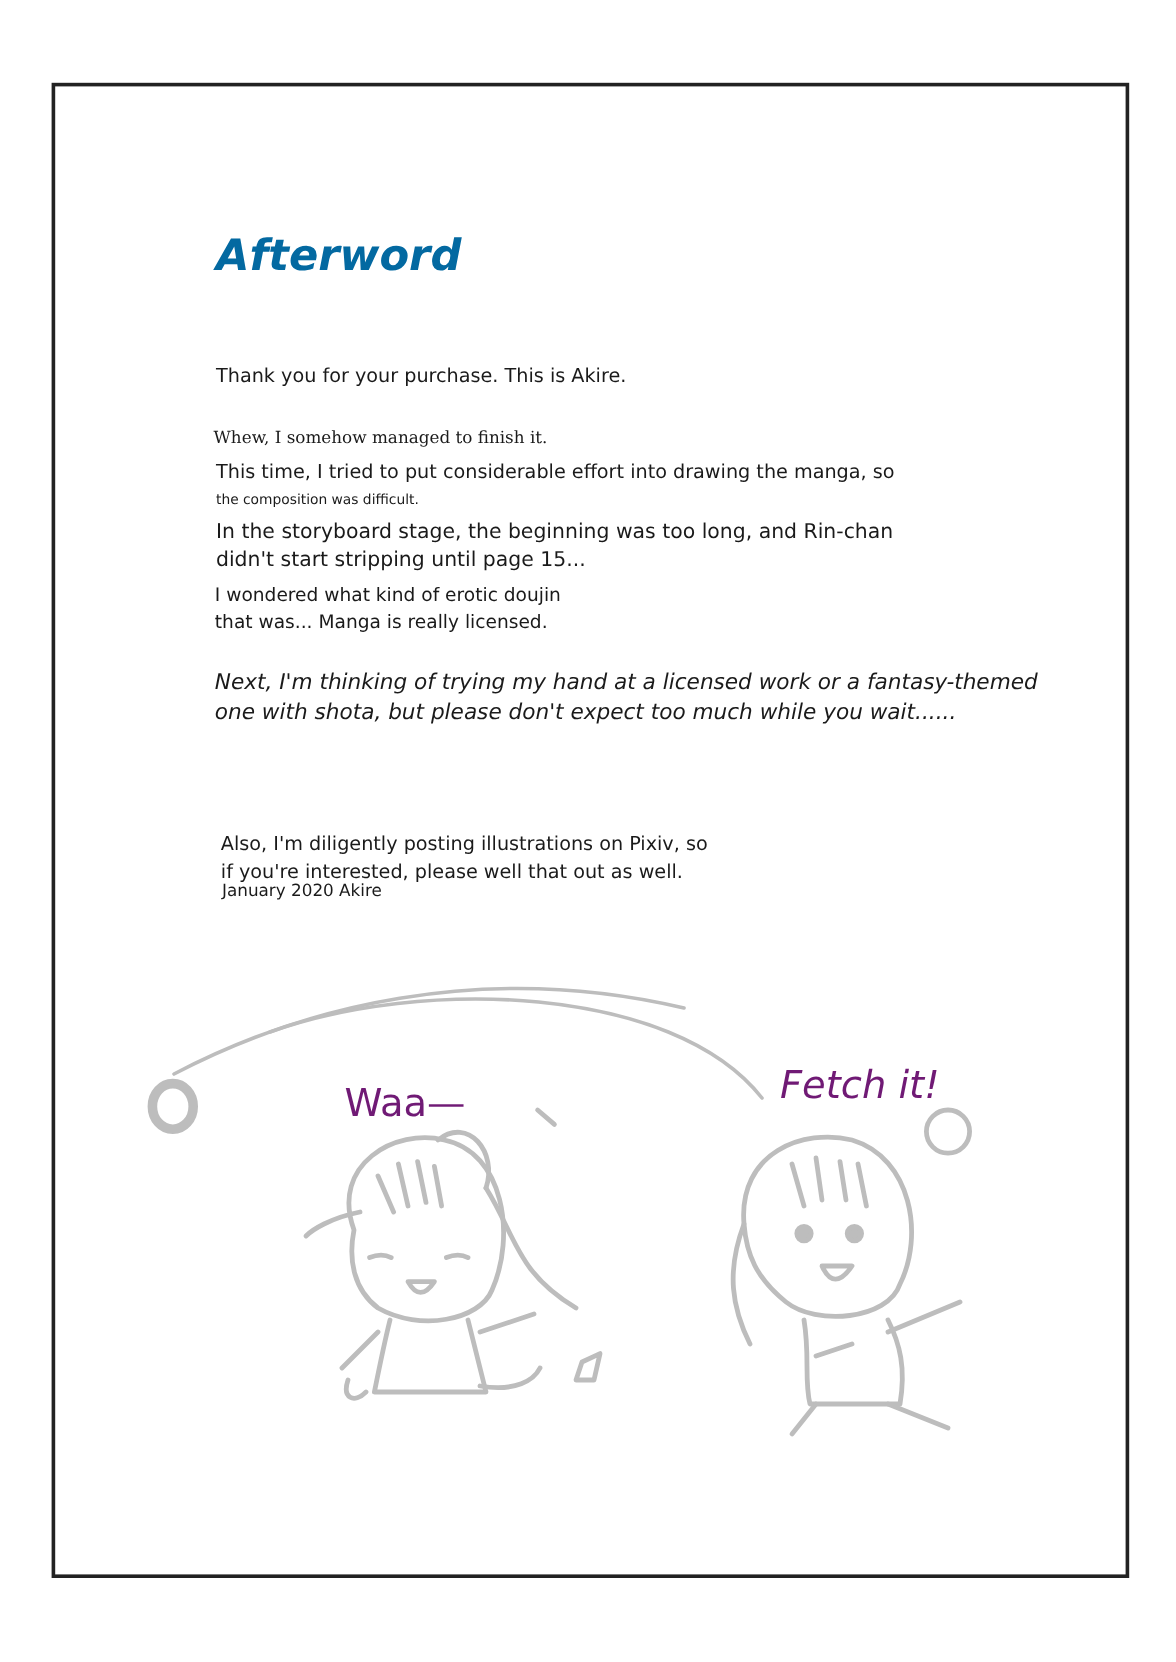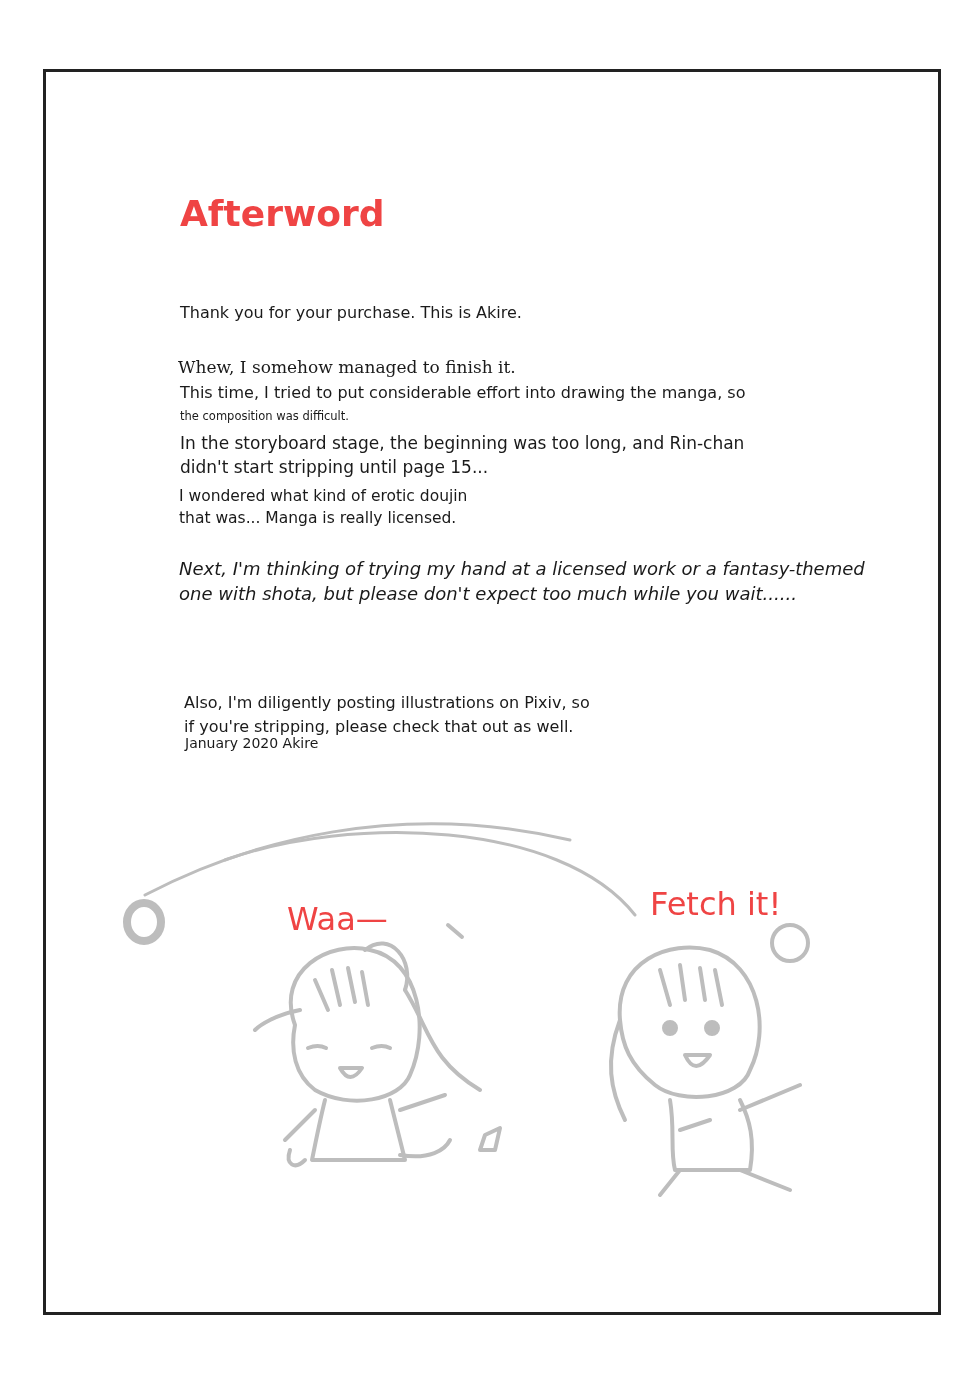--- a/index.html
+++ b/index.html
@@ -1,48 +1,48 @@
 <!DOCTYPE html>
 <html><head>
 <meta charset="utf-8">
 <style>
   html, body { margin:0; padding:0; background:#ffffff; }
   body { width:980px; height:1385px; position:relative; overflow:hidden;
          font-family:"DejaVu Sans", "Liberation Sans", sans-serif; color:#1a1a1a; }
   .frame { position:absolute; left:43px; top:69px; width:892px; height:1240px;
            border:3px solid #222222; box-sizing:content-box; }
   .t { position:absolute; white-space:nowrap; margin:0; }
-  .title { left:180px; top:193px; font-size:36px; color:#ef4444; }
+  .title { left:180px; top:193px; font-size:36px; color:#0369a1;font-style:italic; }
   .p1 { left:180px; top:303px; font-size:16px; }
-  .p2 { left:178px; top:357px; font-size:17px; font-family:"DejaVu Serif","Liberation Serif",serif; }
+  .p2 { left:178px; top:357px; font-size:14px; font-family:"DejaVu Serif","Liberation Serif",serif; }
   .p3 { left:180px; top:383px; font-size:16px; }
   .p4 { left:180px; top:409px; font-size:11.5px; }
   .p5 { left:180px; top:431px; font-size:17px; line-height:24px; }
   .p6 { left:179px; top:485px; font-size:15.5px; line-height:22px; }
   .p7 { left:179px; top:556px; font-size:18px; line-height:25px;font-style:italic; }
   .p8 { left:184px; top:691px; font-size:16px; line-height:24px; }
   .sig { left:185px; top:735px; font-size:14px; }
   .art { position:absolute; left:100px; top:800px; }
-  .art-text { position:absolute; color:#ef4444; font-size:32px; white-space:nowrap; }
+  .art-text { position:absolute; color:#701a75; font-size:32px; white-space:nowrap; }
 </style>
 </head>
 <body>
 
 <div class="frame"></div>
 
 <h1 class="t title">Afterword</h1>
 
 <p class="t p1"><span>Thank you for your purchase. This is Akire.</span></p>
 <p class="t p2"><span>Whew, I somehow managed to finish it.</span></p>
 <p class="t p3"><span>This time, I tried to put considerable effort into drawing the manga, so</span></p>
 <p class="t p4"><span>the composition was difficult.</span></p>
 <p class="t p5"><span>In the storyboard stage, the beginning was too long, and Rin-chan</span><br><span>didn't start stripping until page 15...</span></p>
 <p class="t p6"><span>I wondered what kind of erotic doujin</span><br><span>that was... Manga is really licensed.</span></p>
 <p class="t p7"><span>Next, I'm thinking of trying my hand at a licensed work or a fantasy-themed</span><br><span>one with shota, but please don't expect too much while you wait......</span></p>
-<p class="t p8"><span>Also, I'm diligently posting illustrations on Pixiv, so</span><br><span>if you're stripping, please check that out as well.</span></p>
+<p class="t p8"><span>Also, I'm diligently posting illustrations on Pixiv, so</span><br><span>if you're interested, please well that out as well.</span></p>
 <p class="t sig">January 2020 Akire</p>
 
 <div class="art" style="width:750px;height:420px;">
   <svg width="750" height="420" viewBox="0 0 750 420" fill="none" stroke="#bdbdbd" stroke-width="4" stroke-linecap="round" stroke-linejoin="round">
 
     <path d="M45 95 C 150 40, 300 0, 470 40" stroke-width="3"></path>
     <path d="M125 60 C 250 15, 460 20, 535 115" stroke-width="3"></path>
 
     <ellipse cx="44" cy="122" rx="17" ry="19" stroke-width="8"></ellipse>
 
@@ -66,14 +66,14 @@
     <path d="M560 170 L 570 205 M580 165 L 585 200 M600 168 L 605 200 M615 170 L 622 205"></path>
     <circle cx="570" cy="228" r="6" fill="#bdbdbd"></circle>
     <circle cx="612" cy="228" r="6" fill="#bdbdbd"></circle>
     <path d="M585 255 q 10 22 25 0 Z"></path>
     <path d="M570 300 C 575 330, 570 350, 575 370 L 650 370 C 655 340, 650 320, 640 300"></path>
     <path d="M640 310 L 700 285 M580 330 L 610 320"></path>
     <path d="M580 370 L 560 395 M640 370 L 690 390"></path>
 
   </svg>
   <span class="art-text" style="left:187px;top:100px;">Waa—</span>
-  <span class="art-text" style="left:550px;top:85px;">Fetch it!</span>
+  <span class="art-text" style="left:550px;top:85px;font-style:italic;">Fetch it!</span>
 </div>
 
 </body></html>

